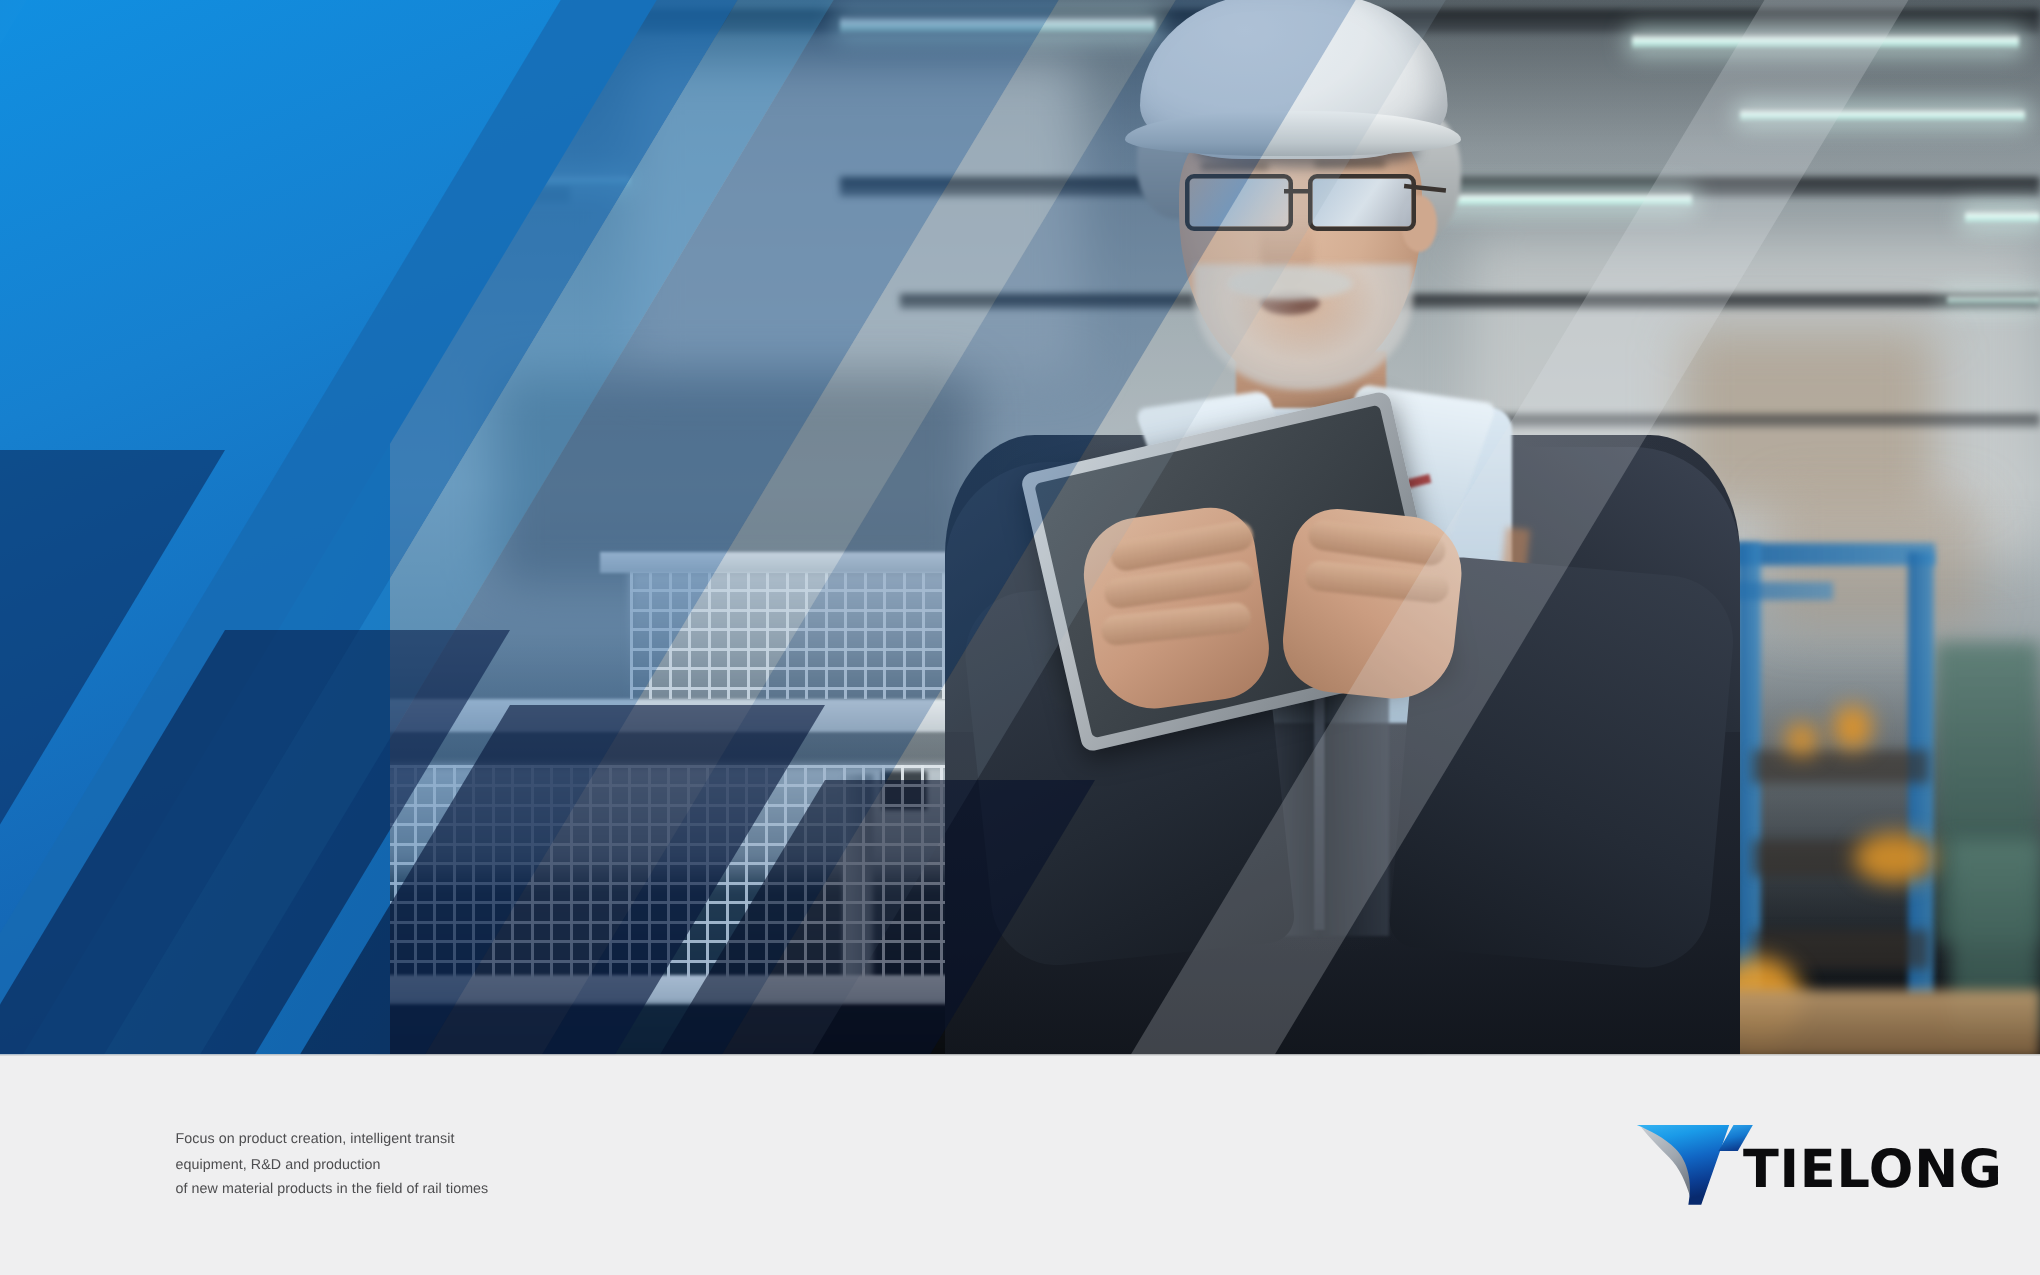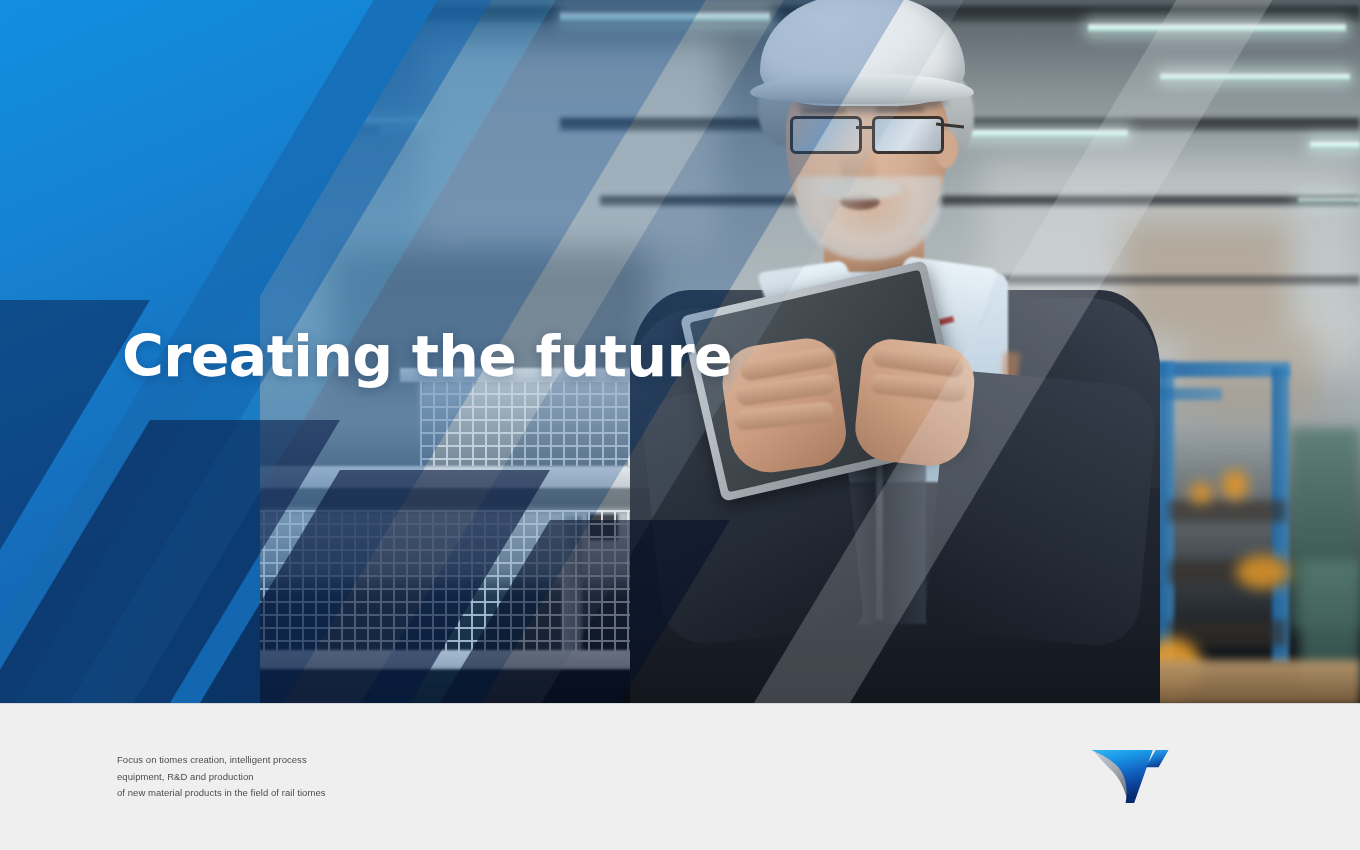--- a/index.html
+++ b/index.html
@@ -681,28 +681,27 @@
       <div class="stripe s6"></div>
       <div class="stripe s7"></div>
       <div class="haze"></div>
       <div class="wedge w1"></div>
       <div class="wedge w2"></div>
       <div class="wedge w3"></div>
       <div class="wedge w4"></div>
     </div>
 
     <div class="headline">
-      <span class="ln">Creating the future</span>
     </div>
   </div>
 
   <div class="footer"></div>
 
   <div class="footer-text">
-    <span class="ln">Focus on tiomes creation, intelligent process</span>
+    <span class="ln">Focus on product creation, intelligent transit</span>
     <span class="ln">equipment, R&amp;D and production</span>
     <span class="ln">of new material products in the field of rail tiomes</span>
   </div>
 
   <div class="logo">
     <svg class="logo-mark" viewBox="0 0 120 100">
       <defs>
         <linearGradient id="tgrad" x1="0" y1="0" x2="0.25" y2="1">
           <stop offset="0%" stop-color="#35b3f2"></stop>
           <stop offset="22%" stop-color="#1a9ae8"></stop>
@@ -721,15 +720,16 @@
           <stop offset="100%" stop-color="#6f7781"></stop>
         </linearGradient>
       </defs>
 
       <path d="M14 20 C34 22 46 30 54 46 C60 58 62 72 60 86 C56 72 50 58 40 48 C32 40 22 30 14 20 Z" fill="url(#shgrad)" opacity="0.95"></path>
 
       <path d="M10 18 L96 18 L70 92 L58 92 C62 72 58 52 46 40 C36 30 22 23 10 18 Z" fill="url(#tgrad)"></path>
 
       <path d="M100 18 L118 18 L104 42 L86 42 Z" fill="url(#tgrad2)"></path>
     </svg>
+    <span class="logo-word">TIELONG</span>
   </div>
 
 </div>
 
 </body></html>

